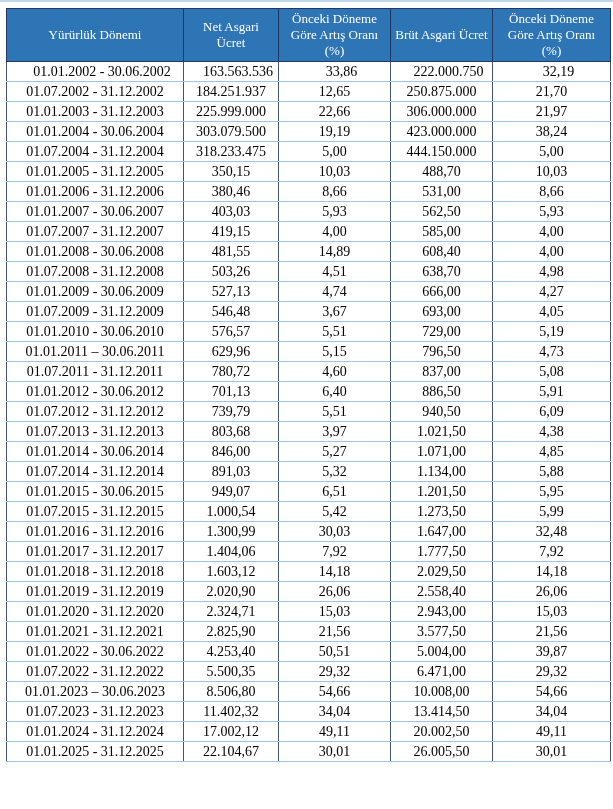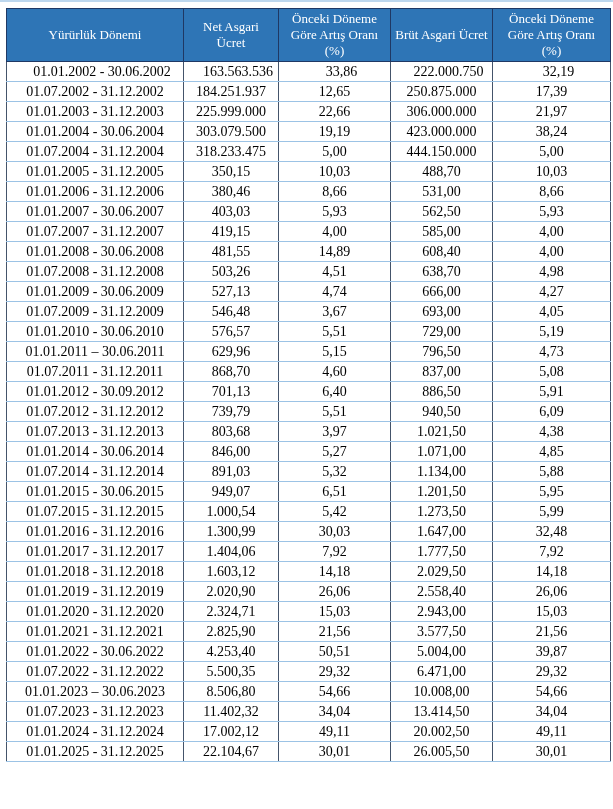--- a/index.html
+++ b/index.html
@@ -81,21 +81,21 @@
         <td>163.563.536</td>
         <td>33,86</td>
         <td>222.000.750</td>
         <td>32,19</td>
       </tr>
       <tr>
         <td>01.07.2002 - 31.12.2002</td>
         <td>184.251.937</td>
         <td>12,65</td>
         <td>250.875.000</td>
-        <td>17,39</td>
+        <td>21,70</td>
       </tr>
       <tr>
         <td>01.01.2003 - 31.12.2003</td>
         <td>225.999.000</td>
         <td>22,66</td>
         <td>306.000.000</td>
         <td>21,97</td>
       </tr>
       <tr>
         <td>01.01.2004 - 30.06.2004</td>
@@ -176,27 +176,27 @@
       </tr>
       <tr>
         <td>01.01.2011 – 30.06.2011</td>
         <td>629,96</td>
         <td>5,15</td>
         <td>796,50</td>
         <td>4,73</td>
       </tr>
       <tr>
         <td>01.07.2011 - 31.12.2011</td>
-        <td>868,70</td>
+        <td>780,72</td>
         <td>4,60</td>
         <td>837,00</td>
         <td>5,08</td>
       </tr>
       <tr>
-        <td>01.01.2012 - 30.09.2012</td>
+        <td>01.01.2012 - 30.06.2012</td>
         <td>701,13</td>
         <td>6,40</td>
         <td>886,50</td>
         <td>5,91</td>
       </tr>
       <tr>
         <td>01.07.2012 - 31.12.2012</td>
         <td>739,79</td>
         <td>5,51</td>
         <td>940,50</td>

